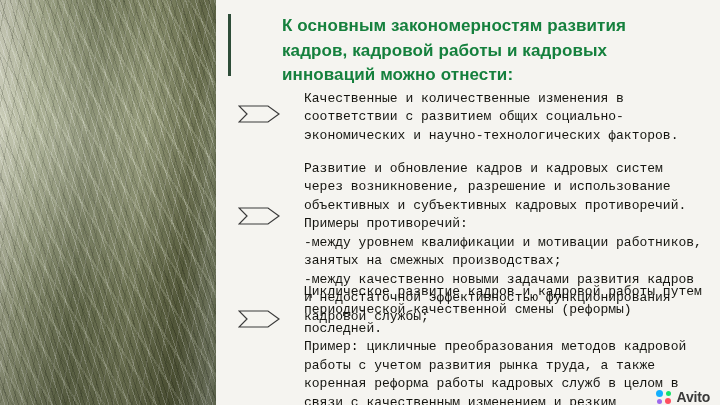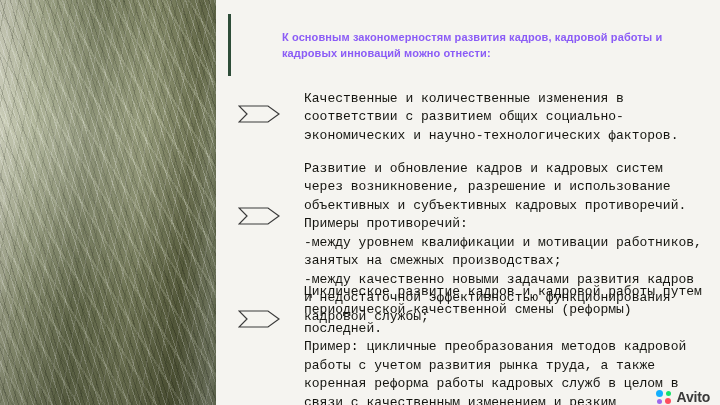--- a/index.html
+++ b/index.html
@@ -100,27 +100,27 @@
     position: absolute;
     left: 12px;
     top: 14px;
     width: 3px;
     height: 62px;
     background: #2e4d39;
   }
   .title {
     position: absolute;
     left: 66px;
-    top: 30px;
+    top: 14px;
     width: 400px;
     font-family: "Liberation Sans", sans-serif;
     font-weight: bold;
-    font-size: 11px;
+    font-size: 17px;
     line-height: 1.45;
-    color: #8b5cf6;
+    color: #15803d;
     letter-spacing: 0.1px;
   }
 
   .item {
     position: absolute;
     left: 22px;
     width: 470px;
     display: block;
   }
   .arrow {

